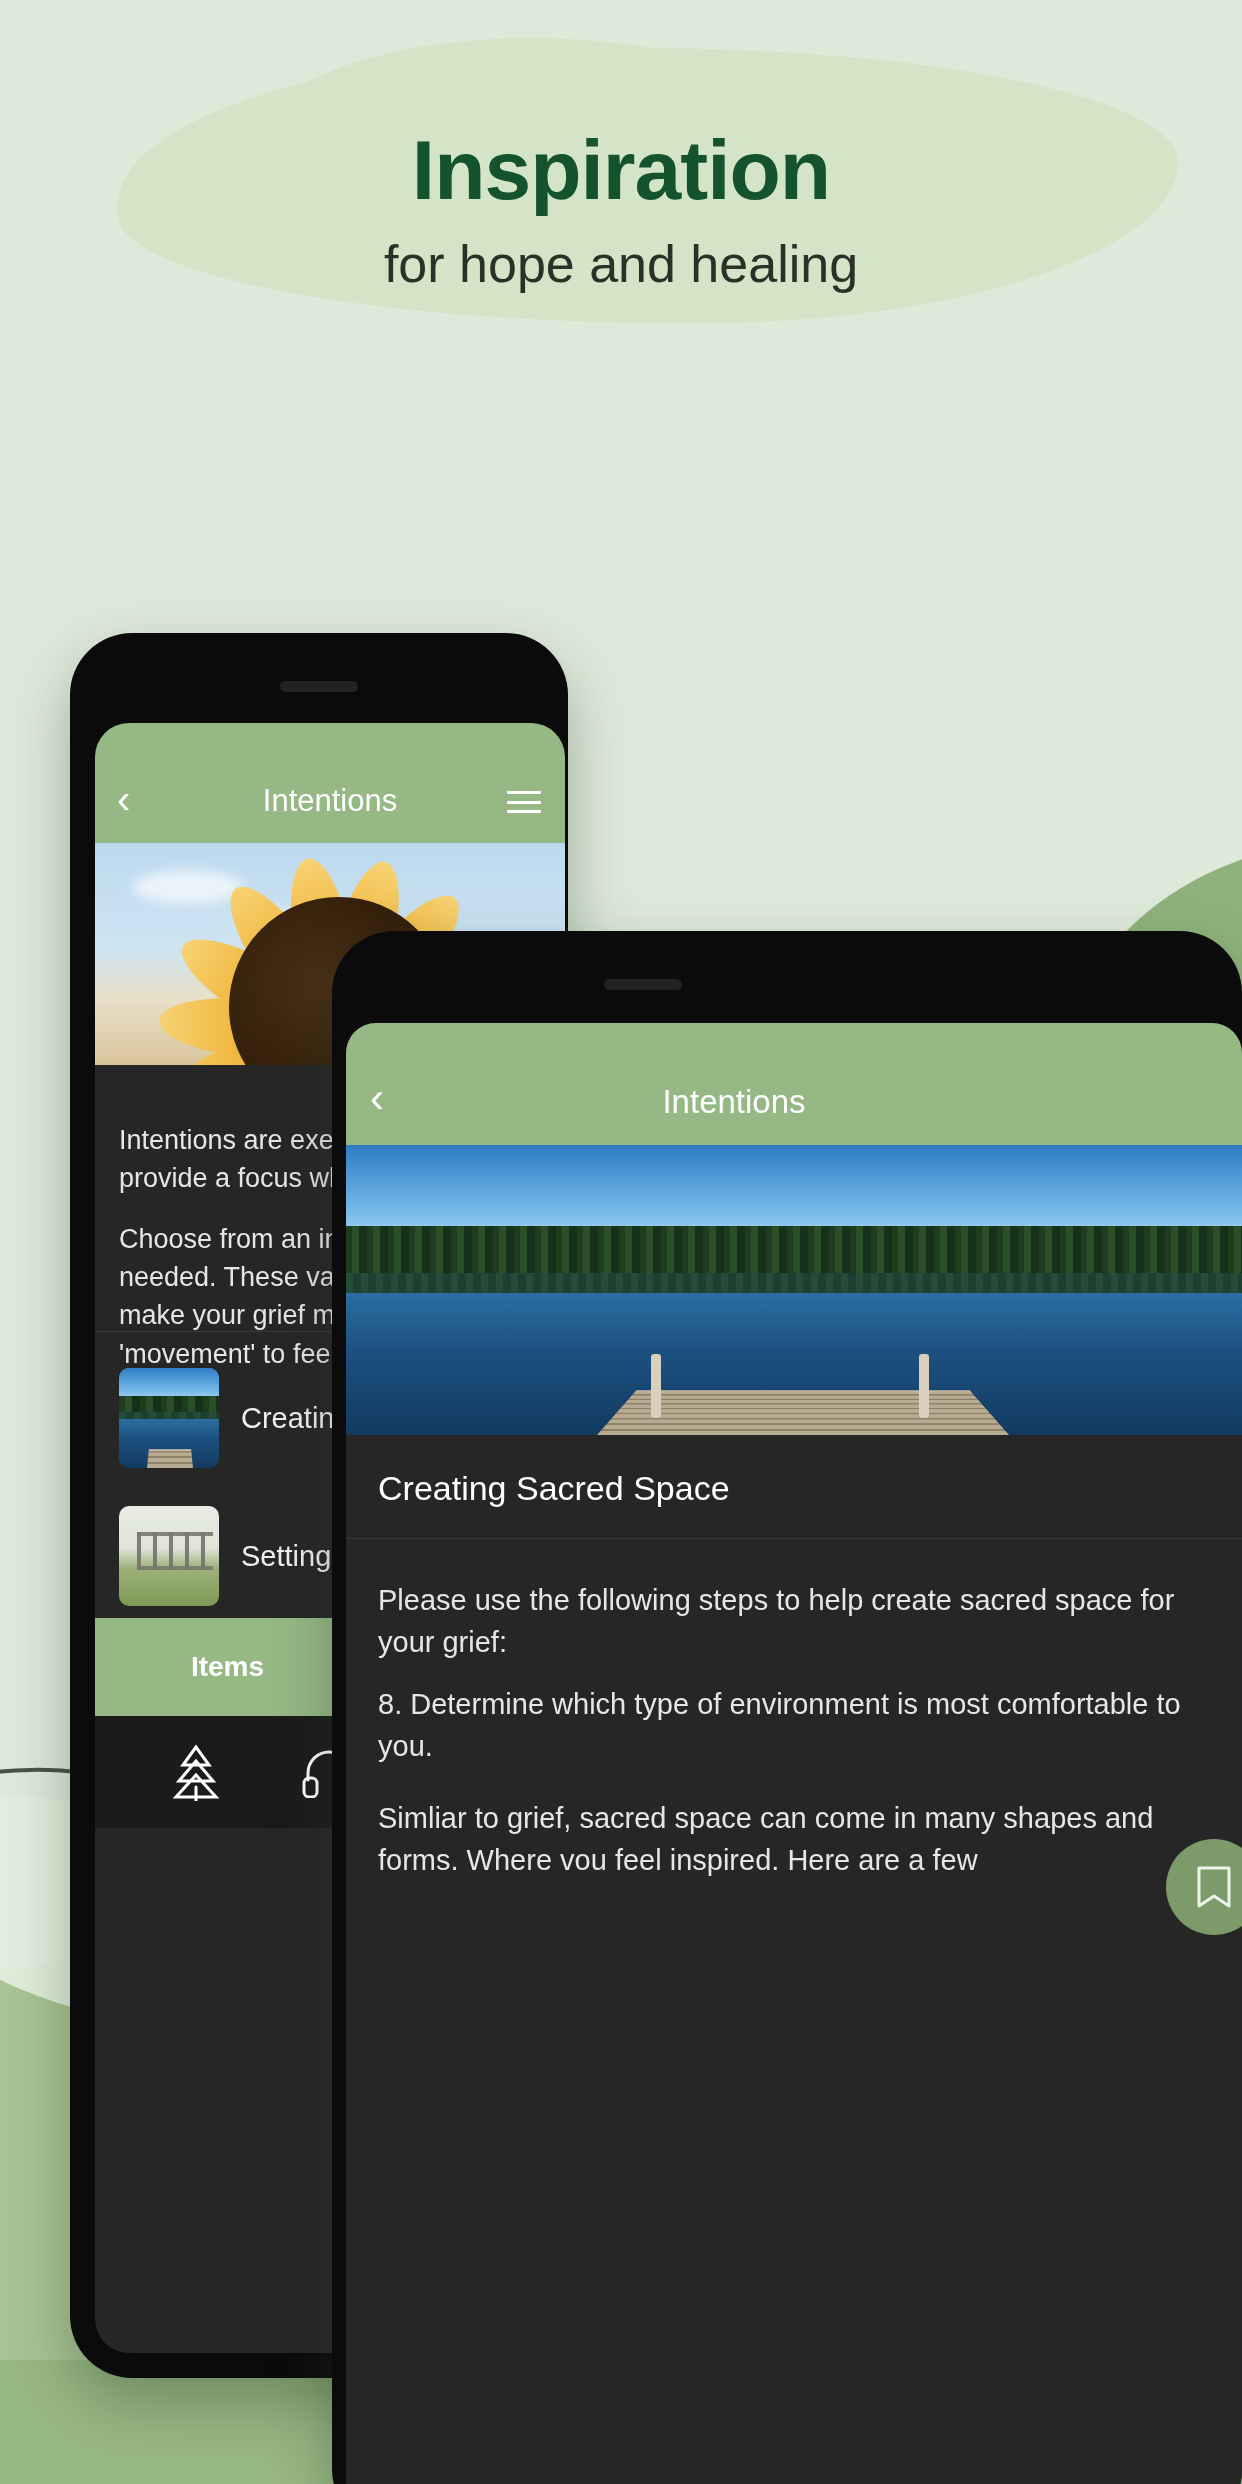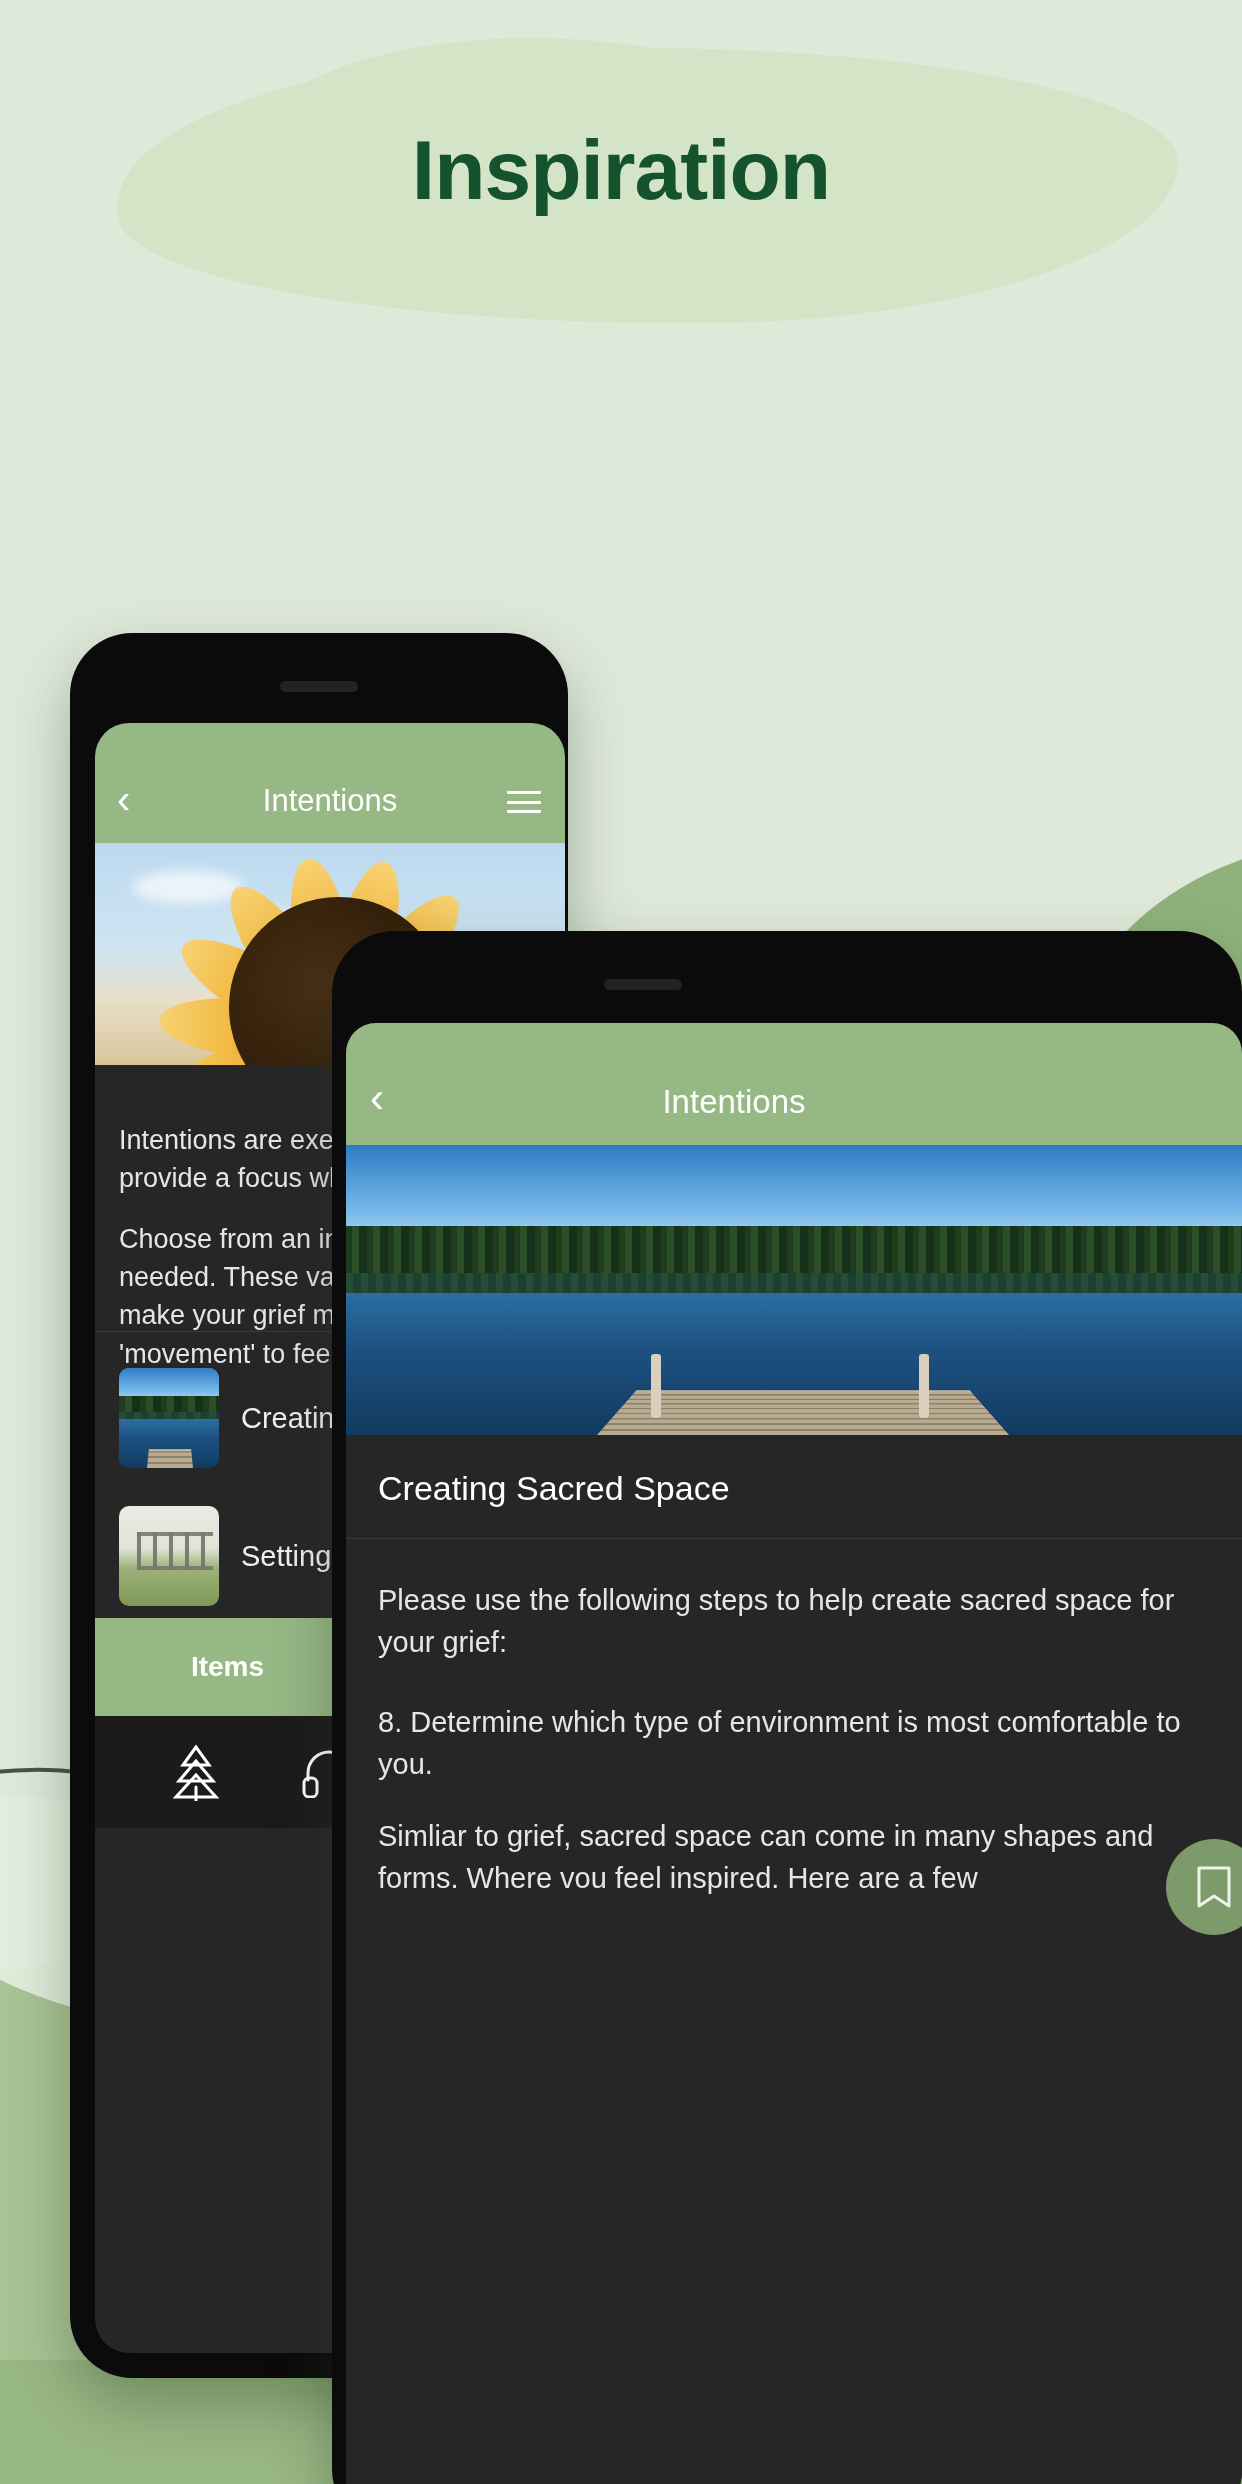--- a/index.html
+++ b/index.html
@@ -171,20 +171,21 @@
 <div class="blob-hero"></div>
 <div class="blob-hero2"></div>
 <div class="leaf-right"></div>
 <div class="bottom-green"></div>
 <div class="bottom-green-soft"></div>
 <div class="leaf-left"></div>
 <div class="leaf-left-stroke"></div>
 
 <div class="hero">
   <h1 class="hero-title">Inspiration</h1>
+  <p class="hero-sub">for hope and healing</p>
 </div>
 
 <div class="phone" id="phone1">
   <div class="speaker"></div>
   <div class="screen">
 
     <div class="navbar" style="height:120px;padding-bottom:20px;">
       <span class="nav-back" style="left:22px;bottom:24px;font-size:40px;">‹</span>
       <span class="nav-title" style="font-size:31px;padding-bottom:4px;">Intentions</span>
       <span class="nav-menu" style="right:24px;bottom:30px;width:34px;height:22px;">
@@ -295,21 +296,21 @@
       </div>
     </div>
 
     <div class="sheet" style="padding:34px 0 30px 32px;">
       <div class="section-title" style="font-size:34px;">Creating Sacred Space</div>
     </div>
 
     <div class="divider"></div>
 
     <div class="sheet" style="padding:40px 32px 0 32px;position:relative;height:780px;">
-      <p class="para" style="font-size:29px;line-height:1.45;margin-bottom:38px;">Please use the following steps to help create sacred space for your grief:</p>
+      <p class="para" style="font-size:29px;line-height:1.45;margin-bottom:20px;">Please use the following steps to help create sacred space for your grief:</p>
       <p class="para" style="font-size:29px;line-height:1.45;margin-bottom:30px;">8. Determine which type of environment is most comfortable to you.</p>
       <p class="para" style="font-size:29px;line-height:1.45;margin-bottom:0;">Simliar to grief, sacred space can come in many shapes and forms. Where vou feel inspired. Here are a few</p>
 
       <span class="fab" style="right:-20px;top:300px;width:96px;height:96px;">
         <svg width="42" height="46" viewBox="0 0 42 46" fill="none" stroke="#eef3e9" stroke-width="3" stroke-linecap="round" stroke-linejoin="round">
           <path d="M6 4 H36 V42 L21 32 L6 42 Z"></path>
         </svg>
       </span>
     </div>
 

